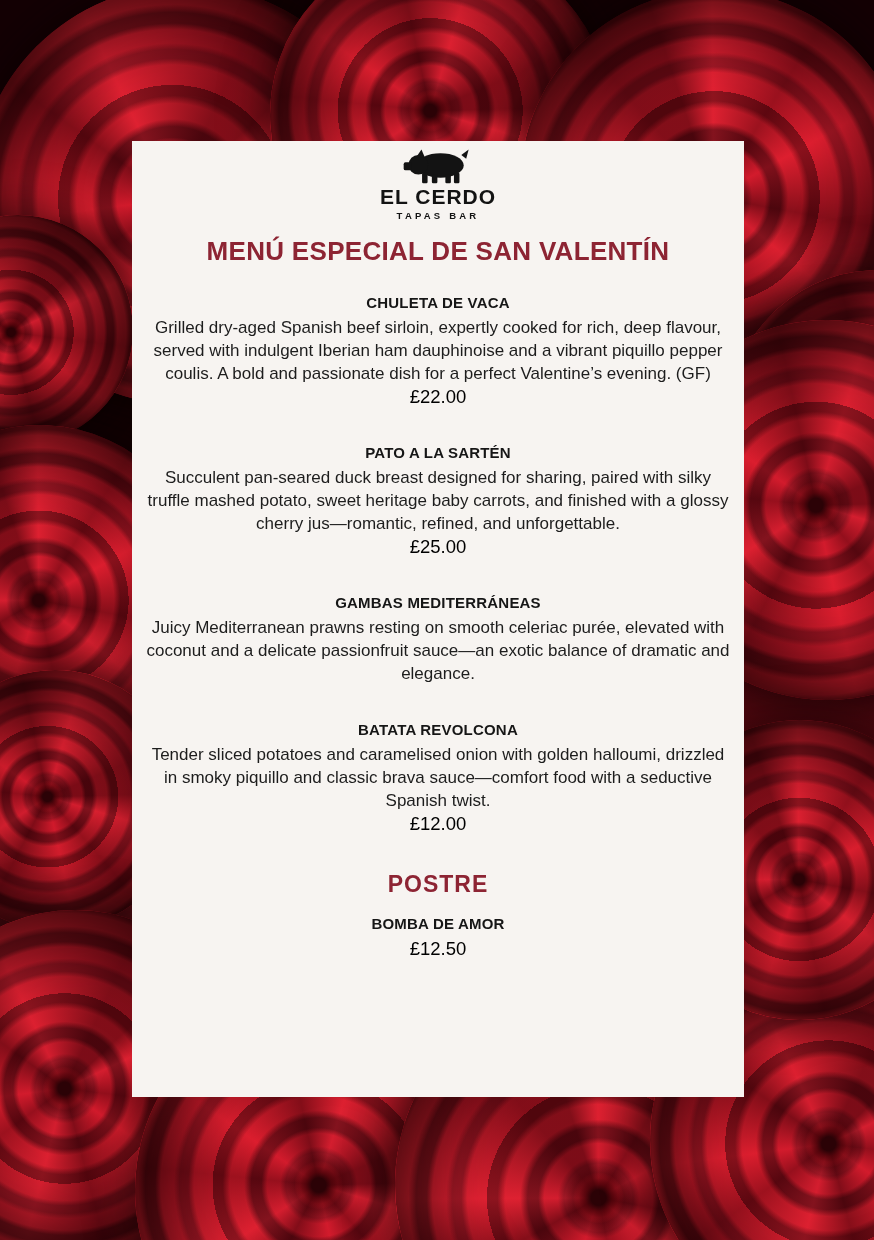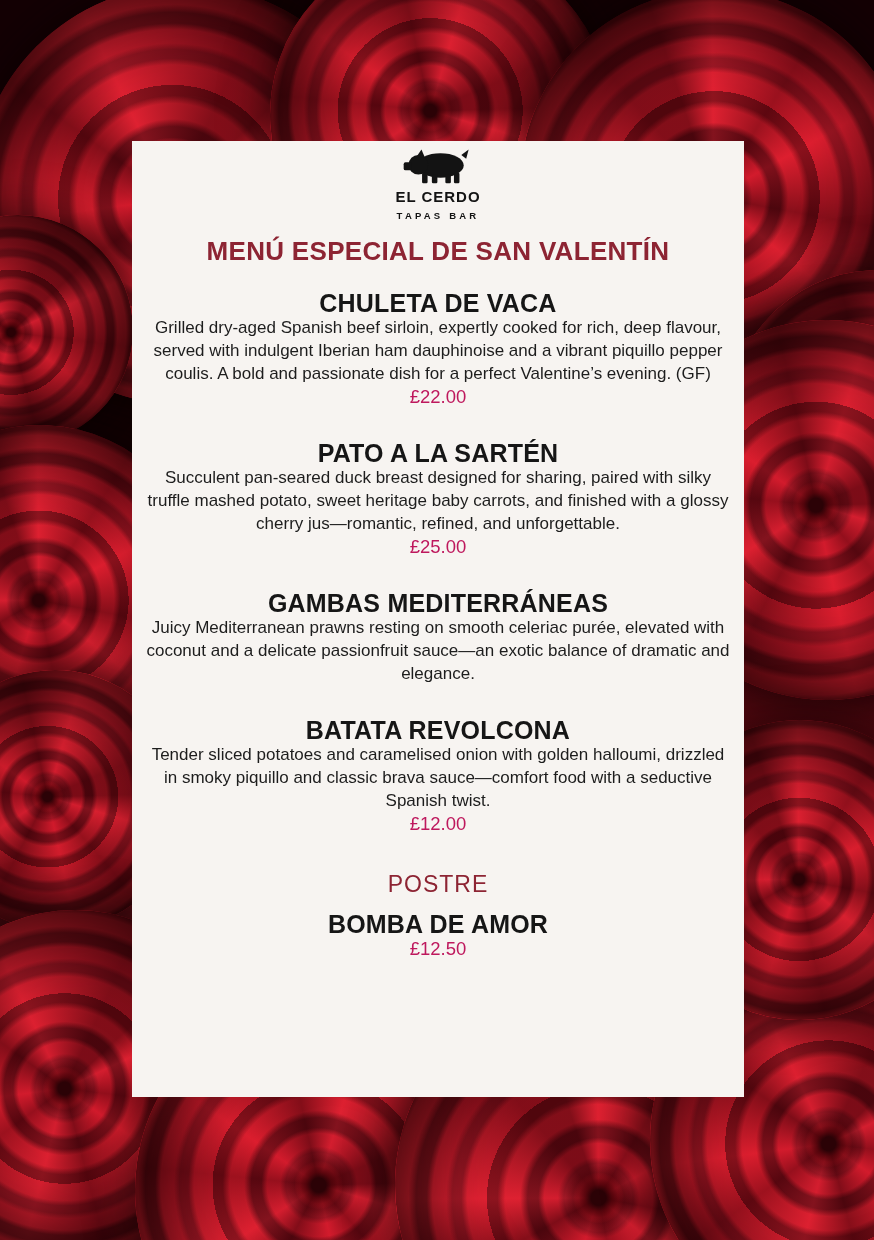--- a/index.html
+++ b/index.html
@@ -65,45 +65,45 @@
     left:132px; top:141px;
     width:612px; height:956px;
     background:#f7f4f1;
     box-sizing:border-box;
     padding:6px 10px 0;
     text-align:center;
     color:#1d1d1d;
   }
   .logo svg { display:block; margin:0 auto; height:38px; width:76px; }
   .brand {
-    font-size:15px; line-height:23px; font-weight:bold;
+    font-size:21px; line-height:23px; font-weight:bold;
     letter-spacing:1px; color:#131313;
   }
   .tagline {
     font-size:9.5px; line-height:13px; font-weight:bold;
     letter-spacing:3.2px; color:#131313; margin-top:1px;
   }
   .title {
     margin:14px 0 0; font-size:26px; line-height:30px;
     font-weight:800; letter-spacing:.3px; color:#8d2433;
   }
   .item { margin-top:32px; }
   .item.first { margin-top:24px; }
   .item h2 {
-    margin:0; font-size:25px; line-height:26px;
+    margin:0; font-size:15px; line-height:26px;
     font-weight:bold; letter-spacing:.2px; color:#161616;
   }
   .item p {
     margin:0; padding:0 2px;
     font-size:17px; line-height:23px; color:#1d1d1d;
   }
-  .price { font-size:18.5px; line-height:23px; color:#be185d; }
+  .price { font-size:18.5px; line-height:23px; color:#000000; }
   .section-heading {
     margin:34px 0 12px; font-size:23px; line-height:30px;
-    font-weight:400; letter-spacing:1px; color:#8d2433;
+    font-weight:700; letter-spacing:1px; color:#8d2433;
   }
   .item.dessert { margin-top:8px; }
 </style>
 </head>
 <body>
 
 <div class="stage">
 
   <div class="roses">
     <div class="rose r1"></div>

